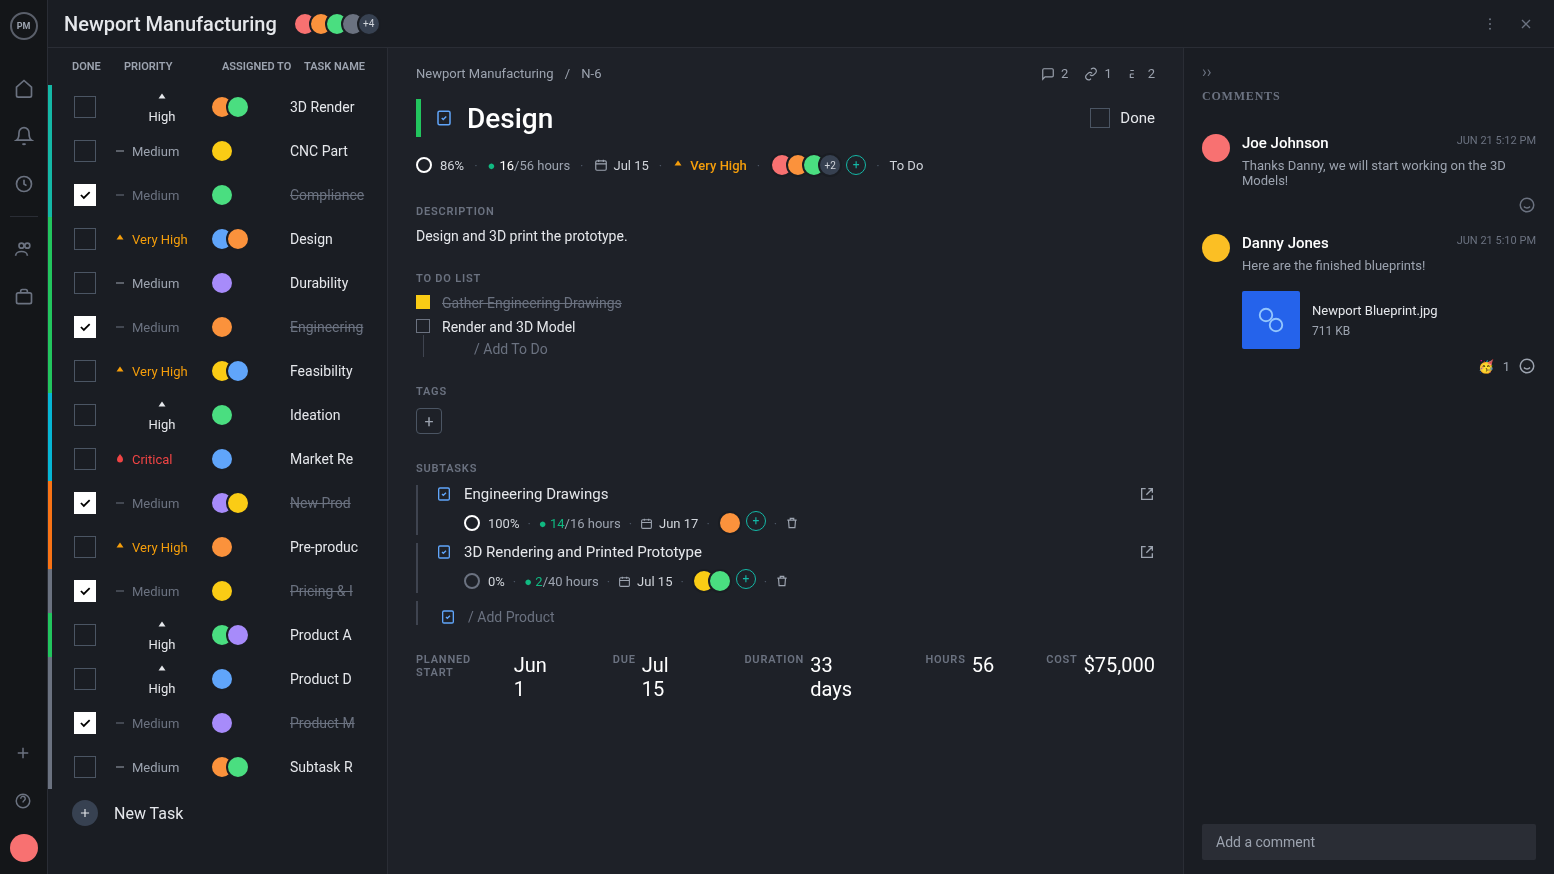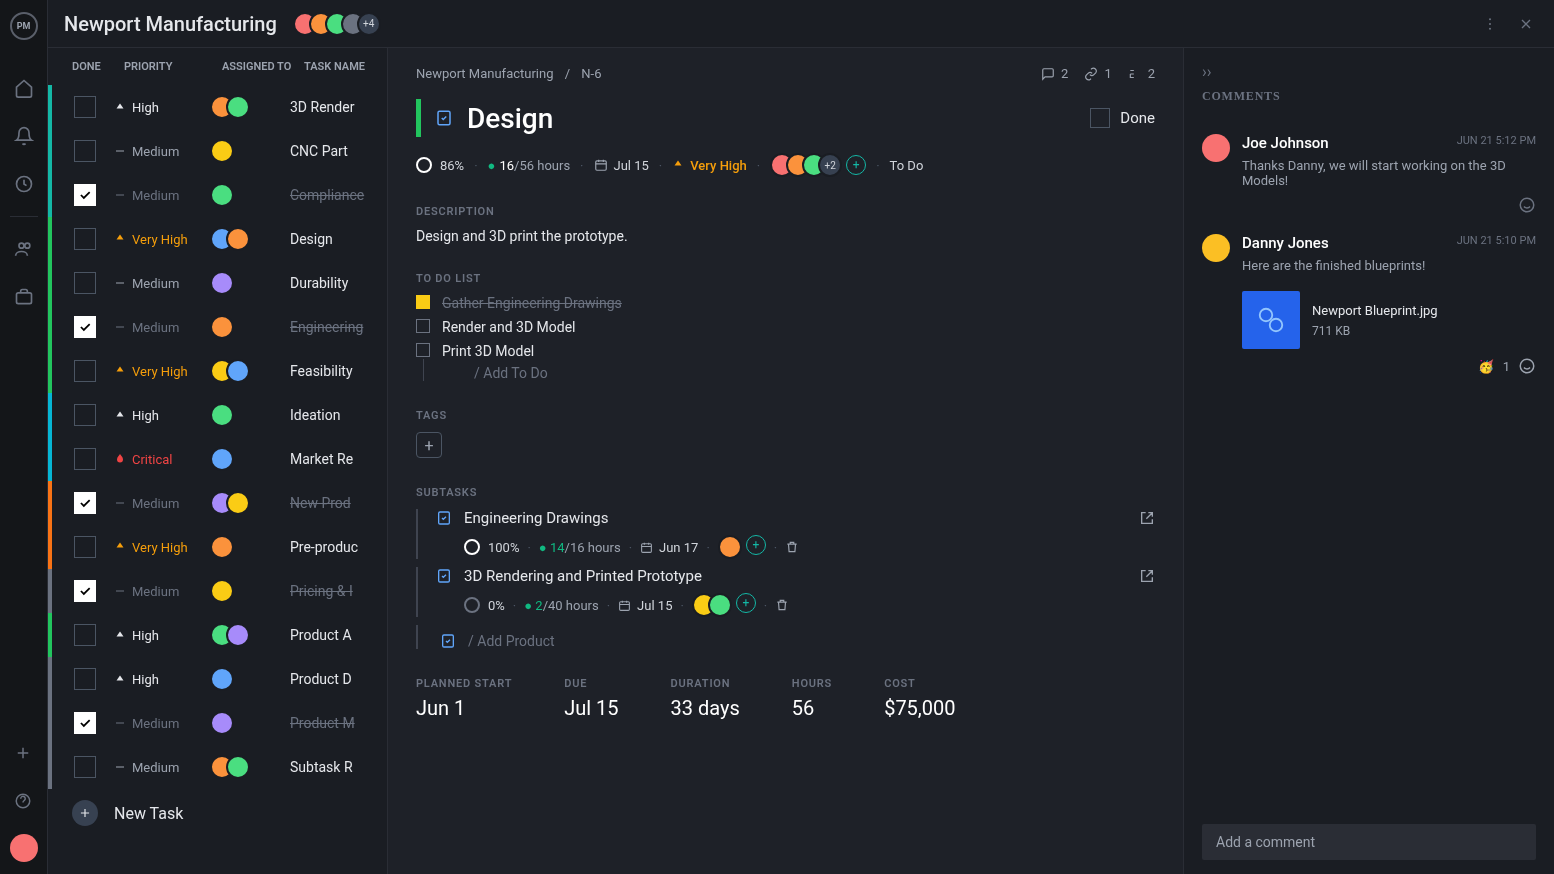--- a/index.html
+++ b/index.html
@@ -157,21 +157,21 @@
   border-color: #fff;
   color: #000;
 }
 .task-priority {
   width: 96px;
   display: flex;
   align-items: center;
   font-size: 13px;
   gap: 6px;
 }
-.task-priority.p-high { color: #e5e7eb; }
+.task-priority.p-high { color: #e5e7eb; flex-direction: column; }
 .task-priority.p-medium { color: #9ca3af; }
 .task-priority.p-veryhigh { color: #f59e0b; }
 .task-priority.p-critical { color: #ef4444; }
 .task-priority.p-done { color: #6b7280; }
 .pri-icon { width: 12px; height: 12px; display: inline-flex; align-items:center; justify-content:center; }
 .task-assigned {
   width: 80px;
   display: flex;
 }
 .task-name {
@@ -335,21 +335,21 @@
   font-size: 14px;
   margin-top: 8px;
   padding-left: 4px;
 }
 
 .planning-grid {
   display: flex;
   gap: 52px;
   margin-top: 28px;
 }
-.planning-item { display: flex; flex-direction: column; gap: 6px; }
+.planning-item { display: flex; flex-direction: row; gap: 6px; }
 .planning-label {
   font-size: 11px; color: #6b7280; letter-spacing: 0.8px; font-weight: 600;
 }
 .planning-value {
   font-size: 20px; color: #fff;
 }
 
 
 .comments {
   width: 370px;
@@ -891,24 +891,20 @@
       <div class="section-label">TO DO LIST</div>
       <div class="todo-list" id="todo-list">
           <div class="todo-item">
     <div class="todo-check checked"></div>
     <span class="text done">Gather Engineering Drawings</span>
   </div>
           <div class="todo-item">
     <div class="todo-check "></div>
     <span class="text ">Render and 3D Model</span>
   </div>
-          <div class="todo-item">
-    <div class="todo-check "></div>
-    <span class="text ">Print 3D Model</span>
-  </div>
         </div>
       <div class="todo-add-wrap">
         <div class="todo-add">/ Add To Do</div>
       </div>
 
       <div class="section-label">TAGS</div>
       <div class="tags-add">+</div>
 
       <div class="section-label">SUBTASKS</div>
       <div id="subtasks">

